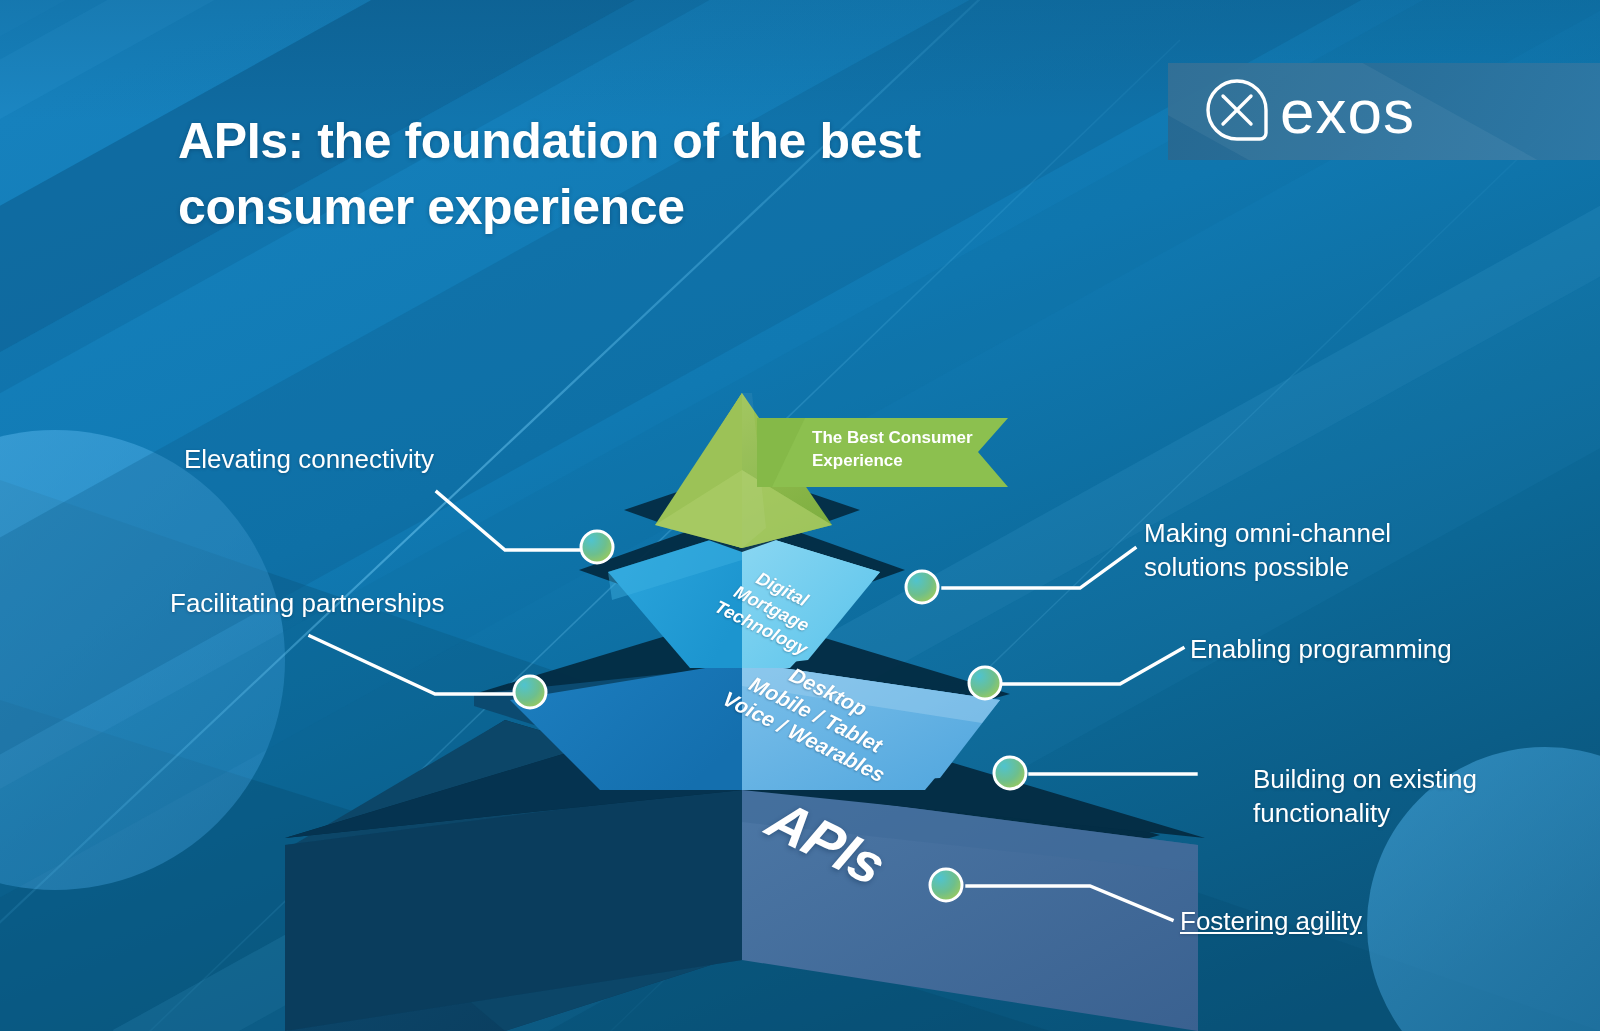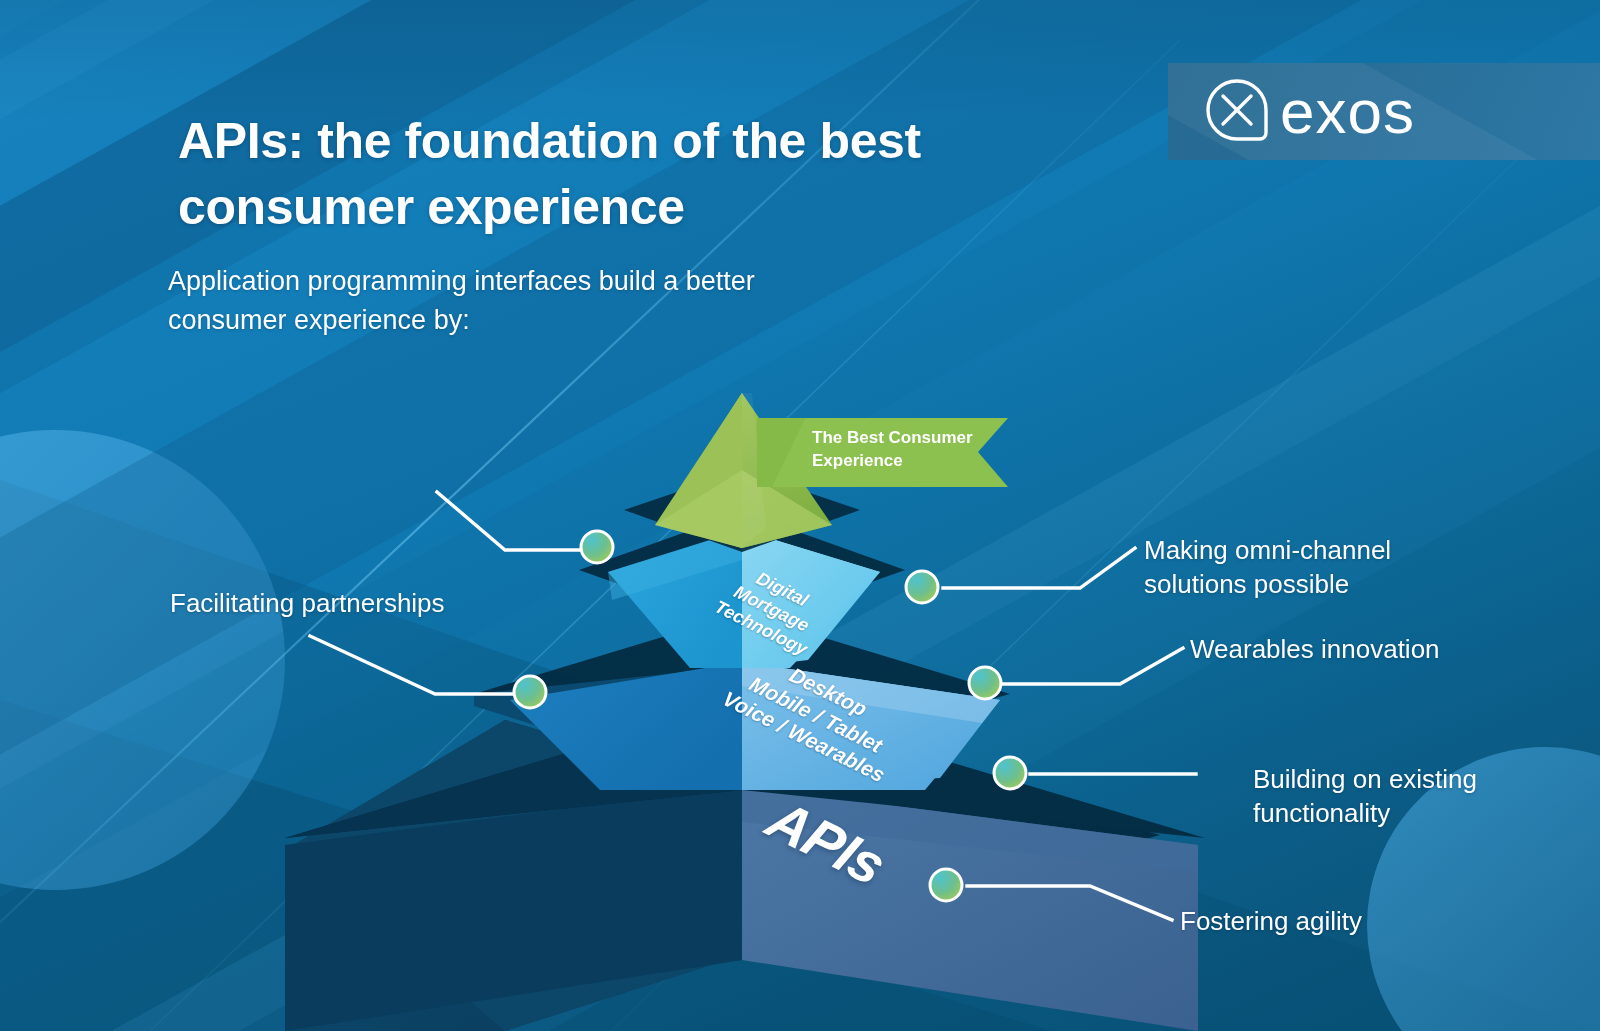--- a/index.html
+++ b/index.html
@@ -322,22 +322,20 @@
       <circle cx="530" cy="692" r="16" fill="url(#dotGrad)" stroke="#ffffff" stroke-width="3"></circle>
       <circle cx="922" cy="587" r="16" fill="url(#dotGrad)" stroke="#ffffff" stroke-width="3"></circle>
       <circle cx="985" cy="683" r="16" fill="url(#dotGrad)" stroke="#ffffff" stroke-width="3"></circle>
       <circle cx="1010" cy="773" r="16" fill="url(#dotGrad)" stroke="#ffffff" stroke-width="3"></circle>
       <circle cx="946" cy="885" r="16" fill="url(#dotGrad)" stroke="#ffffff" stroke-width="3"></circle>
     </g>
   </svg>
 
   <div class="headline">APIs: the foundation of the best consumer experience</div>
 
-  <div class="subhead">Application programming interfaces build
-a better consumer experience by:</div>
 
   <div class="logo-plate">
     <div class="sheen"></div>
     <div class="logo-inner">
       <span style="display:block;">
         <svg width="82" height="82" viewBox="0 0 82 82" aria-hidden="true">
           <path d="M 70 41 A 29 29 0 1 0 41 70 L 64 70 A 6 6 0 0 0 70 64 Z" fill="none" stroke="#ffffff" stroke-width="3.4" stroke-linecap="round"></path>
           <line x1="27" y1="27" x2="55" y2="55" stroke="#ffffff" stroke-width="3.4" stroke-linecap="round"></line>
           <line x1="55" y1="27" x2="27" y2="55" stroke="#ffffff" stroke-width="3.4" stroke-linecap="round"></line>
         </svg>
@@ -350,22 +348,23 @@
 Experience</div>
 
   <div class="tier-label" id="tier-label-2">Digital
 Mortgage
 Technology</div>
   <div class="tier-label" id="tier-label-3">Desktop
 Mobile / Tablet
 Voice / Wearables</div>
   <div class="tier-label" id="tier-label-4">APIs</div>
 
+  <div class="callout-label left" style="left:184px; top:442px;">Elevating connectivity</div>
   <div class="callout-label left" style="left:170px; top:586px;">Facilitating partnerships</div>
 
-  <div class="callout-label right" style="left:1144px; top:533px;">Making omni-channel
+  <div class="callout-label right" style="left:1144px; top:516px;">Making omni-channel
 solutions possible</div>
-  <div class="callout-label right" style="left:1190px; top:632px;">Wearables innovation</div>
+  <div class="callout-label right" style="left:1190px; top:632px;">Enabling programming</div>
   <div class="callout-label right" style="left:1205px; top:762px;margin-left:48px;">Building on existing
 functionality</div>
-  <div class="callout-label right" style="left:1180px; top:904px;">Fostering agility</div>
+  <div class="callout-label right" style="left:1180px; top:904px;text-decoration:underline;">Fostering agility</div>
 
 </div>
 
 </body></html>

